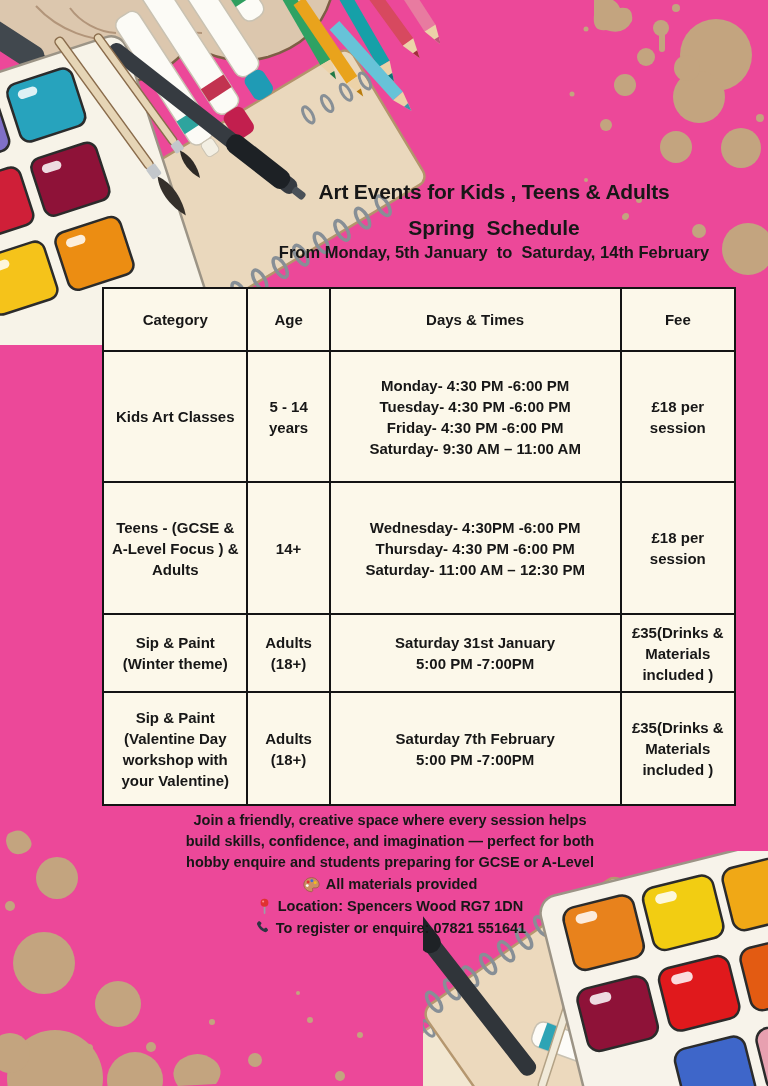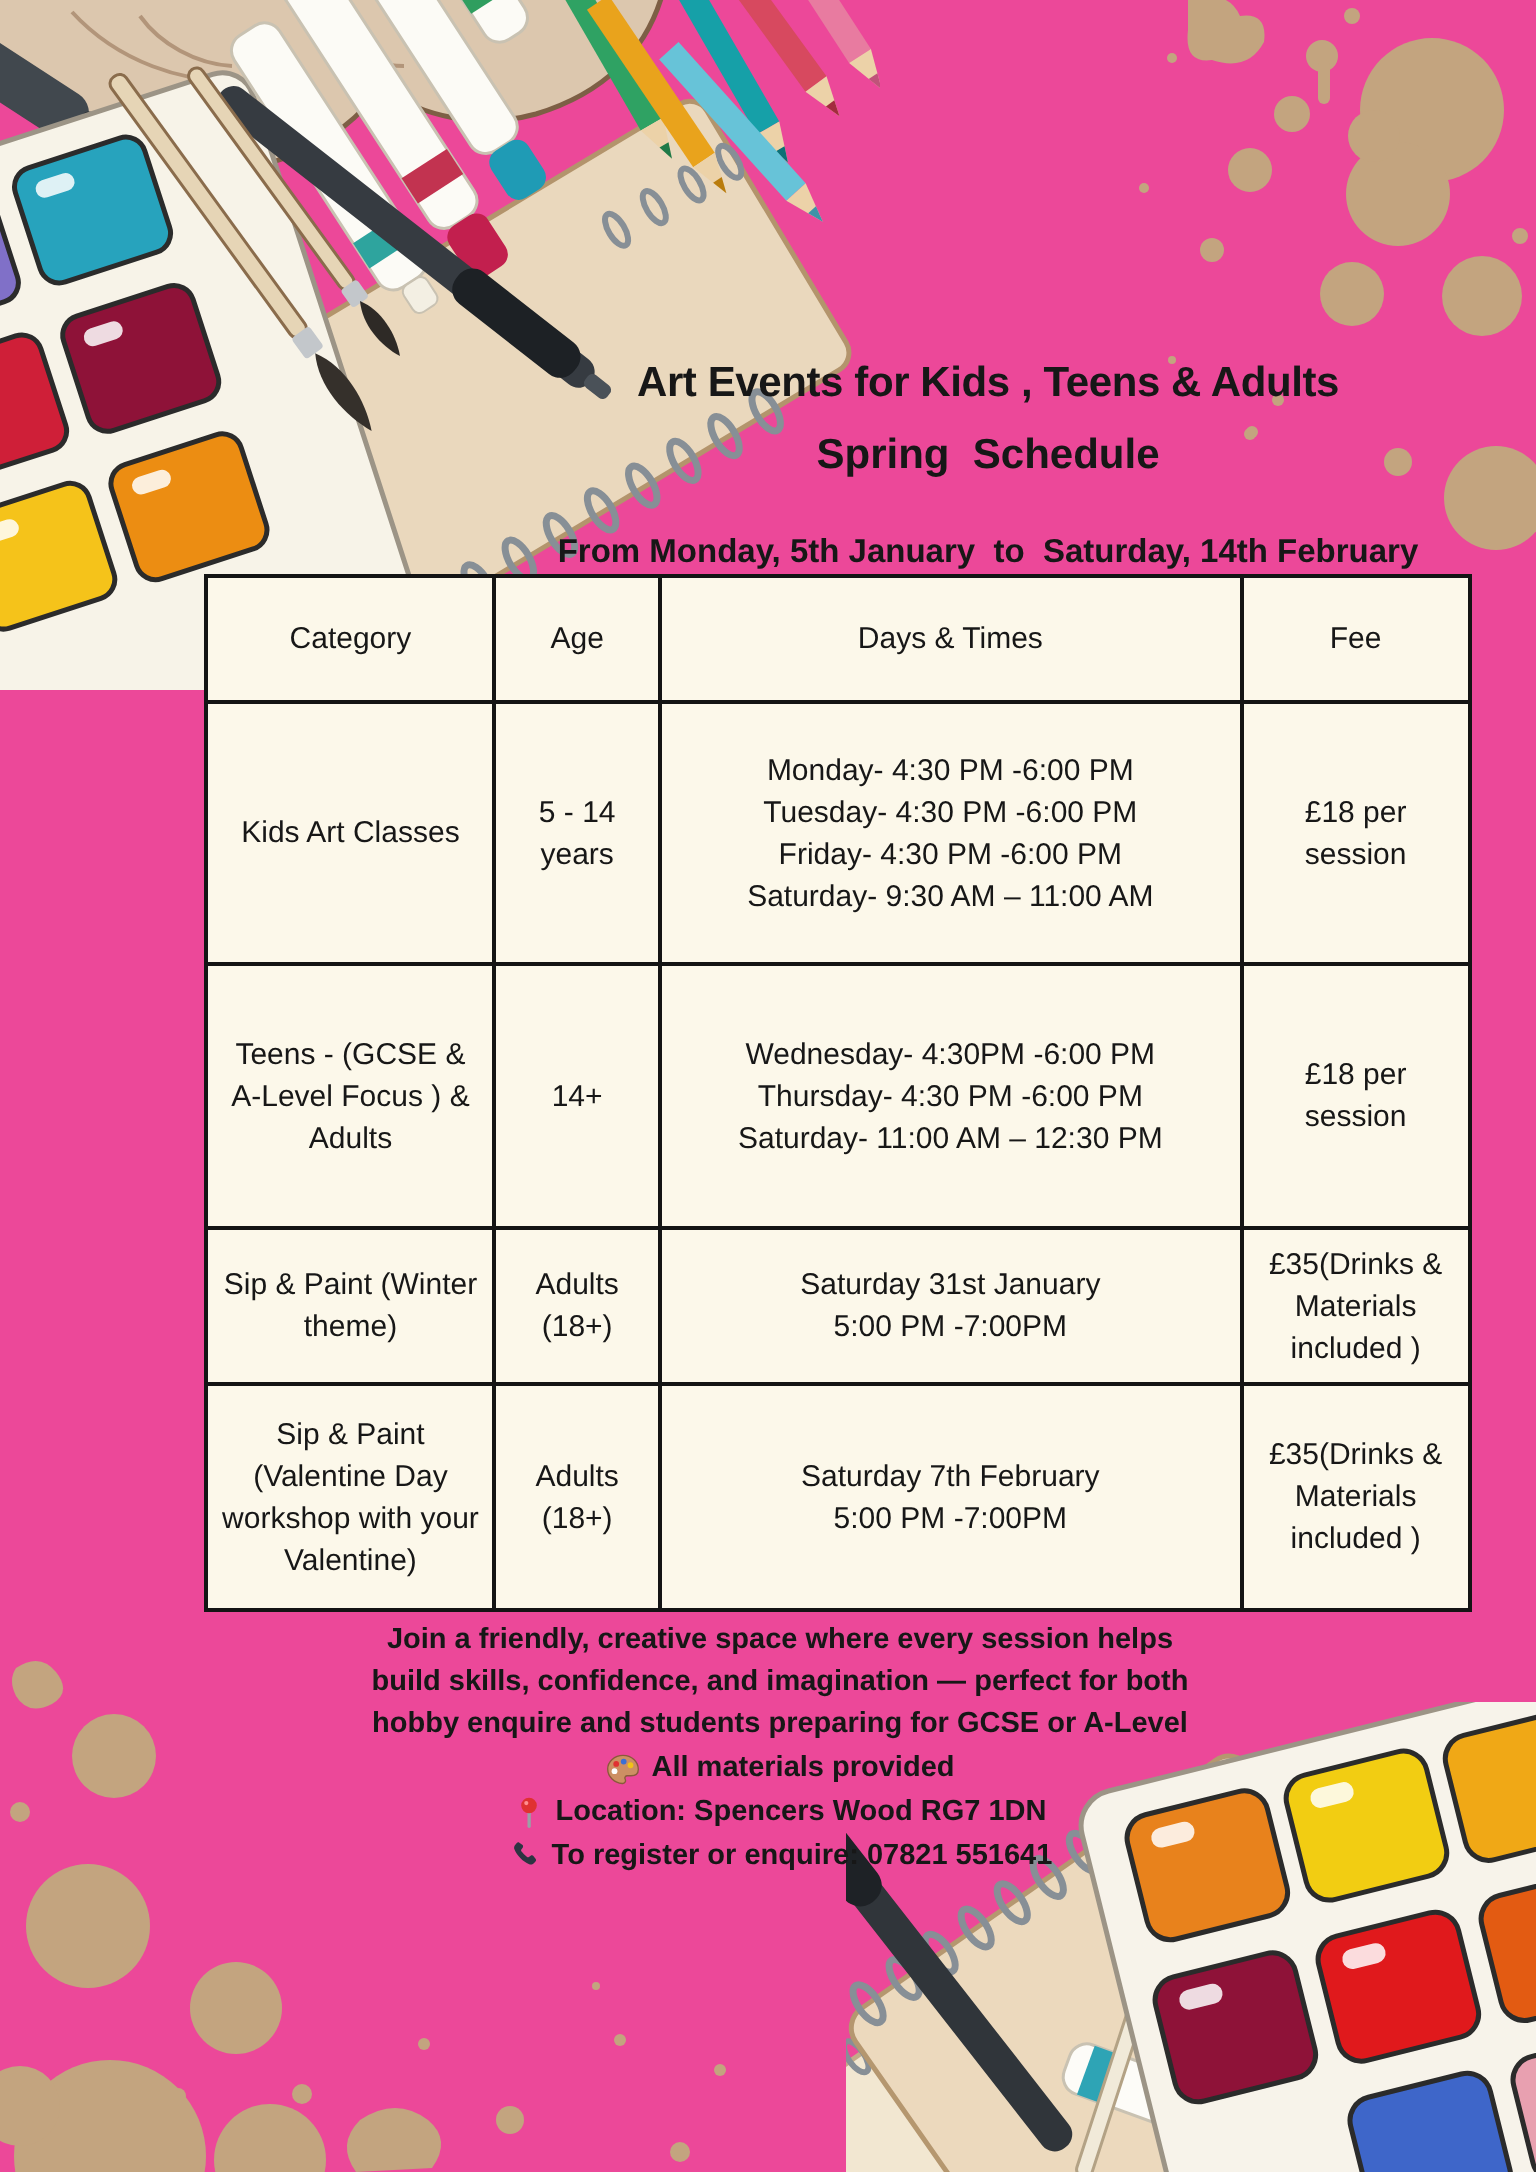--- a/index.html
+++ b/index.html
@@ -14,30 +14,30 @@
   .decor.tr { right:0; top:0; }
   .decor.bl { left:0; bottom:0; }
   .decor.br { right:0; bottom:0; }
 
   .header-block {
     position:absolute; left:220px; top:180px; width:548px;
     text-align:center; z-index:2;
   }
   .title { font-size:21px; line-height:24px; margin:0; letter-spacing:-0.2px; }
   .subtitle { font-size:21px; line-height:24px; margin:12px 0 0 0; white-space:pre-wrap; }
-  .date-range { font-size:16.5px; line-height:20px; margin:26px 0 0 0; white-space:pre-wrap; }
+  .date-range { font-size:16.5px; line-height:20px; margin:2px 0 0 0; white-space:pre-wrap; }
 
   table.schedule {
     position:absolute; left:102px; top:287px; width:634px;
     border-collapse:collapse; table-layout:fixed;
     background:#fcf8ea; z-index:2;
   }
   table.schedule th, table.schedule td {
     border:2.5px solid #141414; text-align:center; vertical-align:middle;
-    font-size:15px; line-height:21px; font-weight:400; padding:2px 6px;
+    font-size:15px; line-height:21px; font-weight:700; padding:2px 6px;
     color:#171717;
     margin-top:22px;
   }
   td.cat { padding:2px 15px; }
   td.fee { padding:2px 12px; }
   td.days div { white-space:nowrap; }
 
   .footer-block {
     position:absolute; left:84px; top:810px; width:612px;
     text-align:center; z-index:2; font-size:14.5px; line-height:21px;

